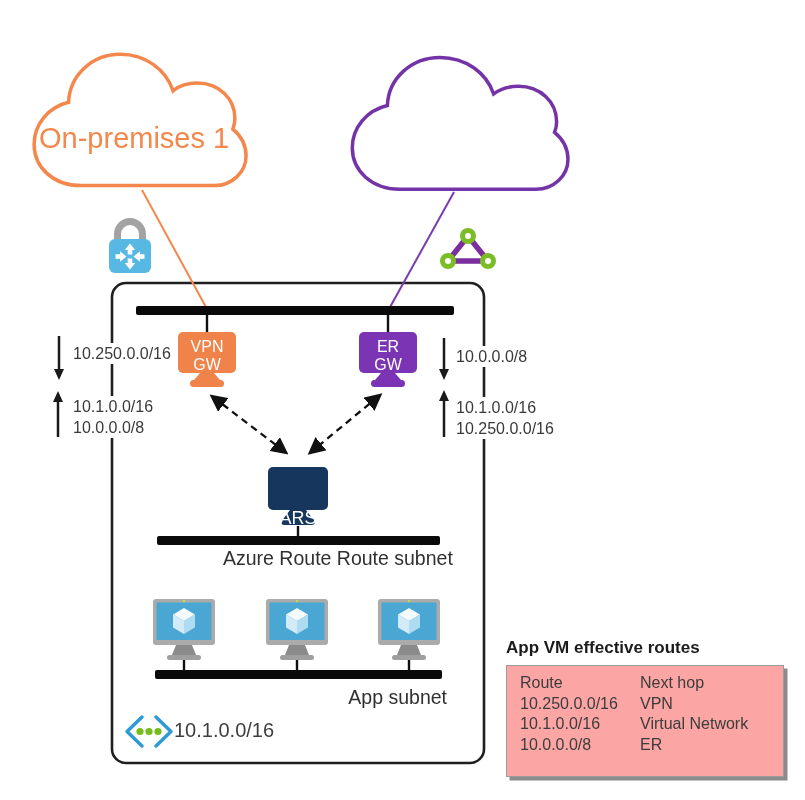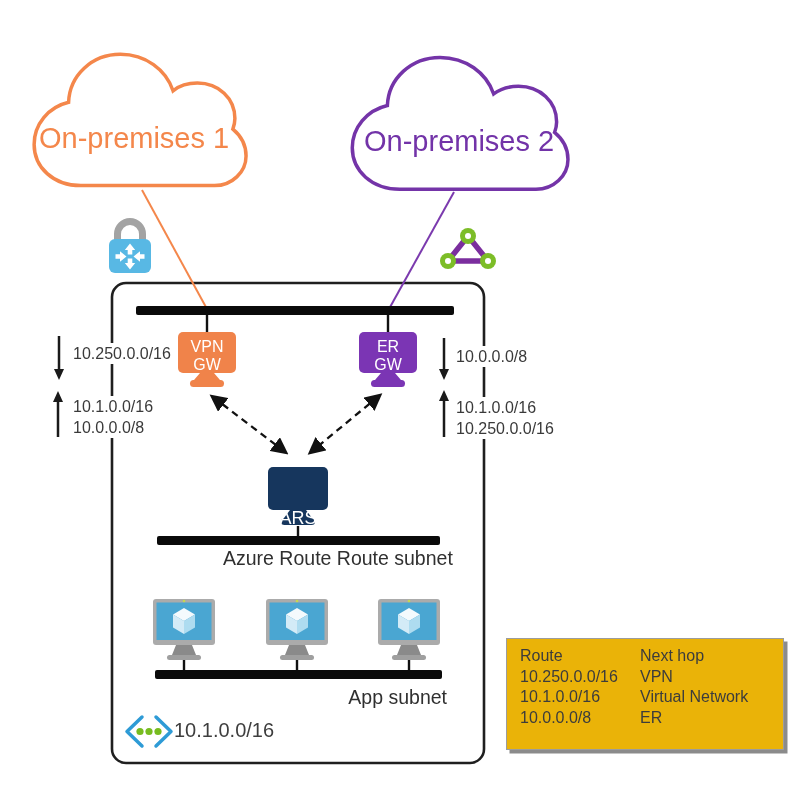--- a/index.html
+++ b/index.html
@@ -18,21 +18,21 @@
   .route-left-down{left:70px;top:343px;}
   .route-left-up{left:70px;top:396px;}
   .route-right-down{left:453px;top:346px;}
   .route-right-up{left:453px;top:397px;}
   .subnet-lbl{font-size:19.5px;color:#303030;}
   .rs-subnet-lbl{left:223px;top:547px;width:226px;text-align:center;}
   .app-subnet-lbl{left:337px;top:686px;width:110px;text-align:right;}
   .cidr-lbl{left:174px;top:719px;font-size:20px;color:#3E3E3E;}
   .routes-panel{position:absolute;left:506px;top:638px;width:296px;}
   .routes-title{font-size:17px;font-weight:bold;color:#1B1B1B;margin:0 0 7px 0;}
-  .routes-box{width:263px;height:103px;border:1.5px solid #9C9C9C;background:#eab308;
+  .routes-box{width:263px;height:103px;border:1.5px solid #9C9C9C;background:#fca5a5;
               box-shadow:3.5px 3.5px 0 0 #8B8B8B;padding:7px 0 0 13px;
               font-size:16px;color:#3C3C3C;}
   .trow{display:grid;grid-template-columns:120px auto;line-height:20.5px;}
 </style>
 </head>
 <body>
 
 <div class="canvas">
 
   <svg class="art" width="805" height="800" viewBox="0 0 805 800">
@@ -159,21 +159,20 @@
 
     <g stroke="#1A1A1A" stroke-width="2.5">
       <line x1="444" y1="338" x2="444" y2="371"></line>
       <polygon points="444,380 439,369 449,369" fill="#1A1A1A" stroke="none"></polygon>
       <line x1="444" y1="401" x2="444" y2="437"></line>
       <polygon points="444,390 439,401 449,401" fill="#1A1A1A" stroke="none"></polygon>
     </g>
   </svg>
 
   <div class="lbl cloud-lbl cloud1-lbl">On-premises 1</div>
-  <div class="lbl cloud-lbl cloud2-lbl">On-premises 2</div>
 
   <div class="lbl gw-lbl vpn-gw-lbl">
     <div>VPN</div>
     <div>GW</div>
   </div>
   <div class="lbl gw-lbl er-gw-lbl">
     <div>ER</div>
     <div>GW</div>
   </div>
   <div class="lbl ars-lbl">ARS</div>
@@ -187,20 +186,21 @@
   <div class="lbl route-lbl route-right-up">
     <div>10.1.0.0/16</div>
     <div>10.250.0.0/16</div>
   </div>
 
   <div class="lbl subnet-lbl rs-subnet-lbl">Azure Route Route subnet</div>
   <div class="lbl subnet-lbl app-subnet-lbl">App subnet</div>
   <div class="lbl cidr-lbl">10.1.0.0/16</div>
 
   <div class="routes-panel">
+    <div class="routes-title">App VM effective routes</div>
     <div class="routes-box">
       <div class="trow">
         <span>Route</span>
         <span>Next hop</span>
       </div>
       <div class="trow">
         <span>10.250.0.0/16</span>
         <span>VPN</span>
       </div>
       <div class="trow">

